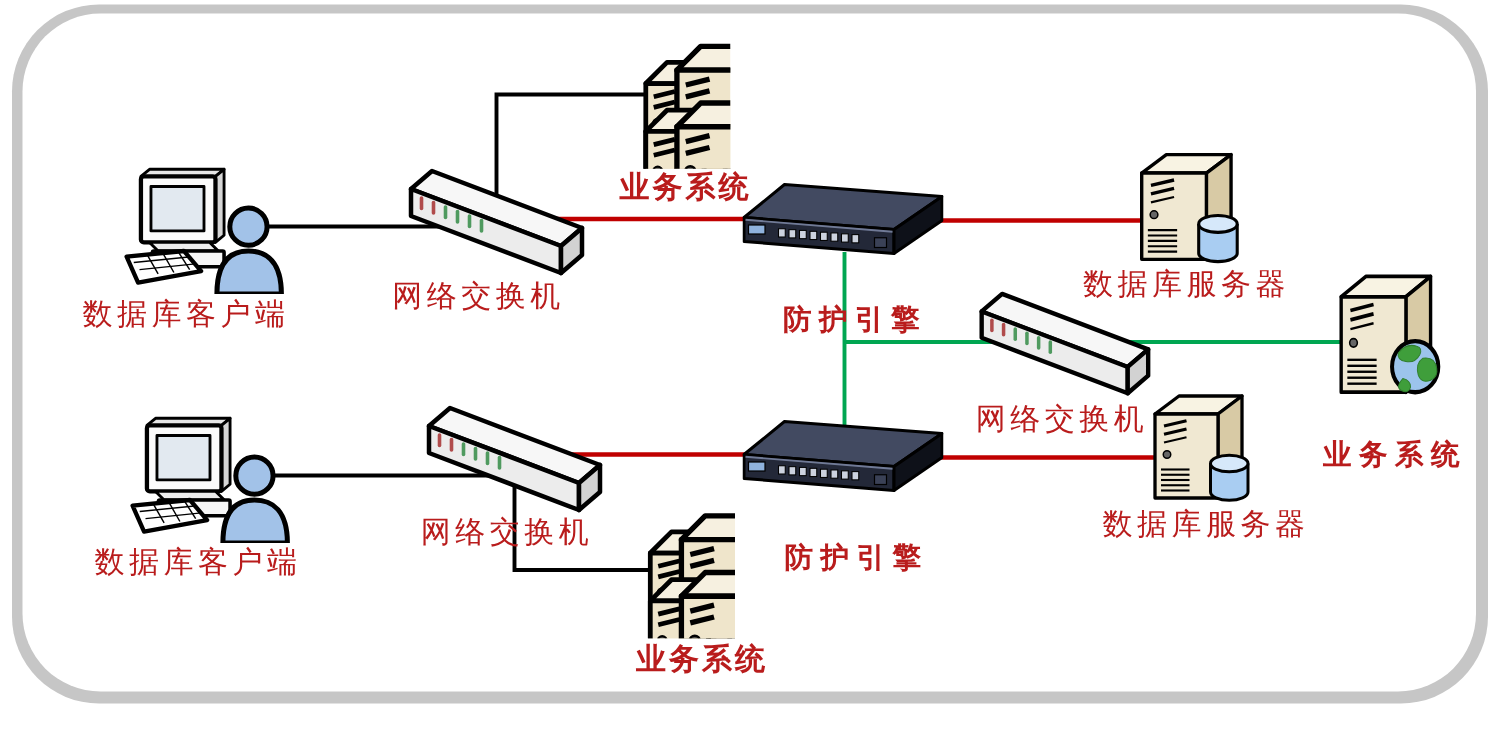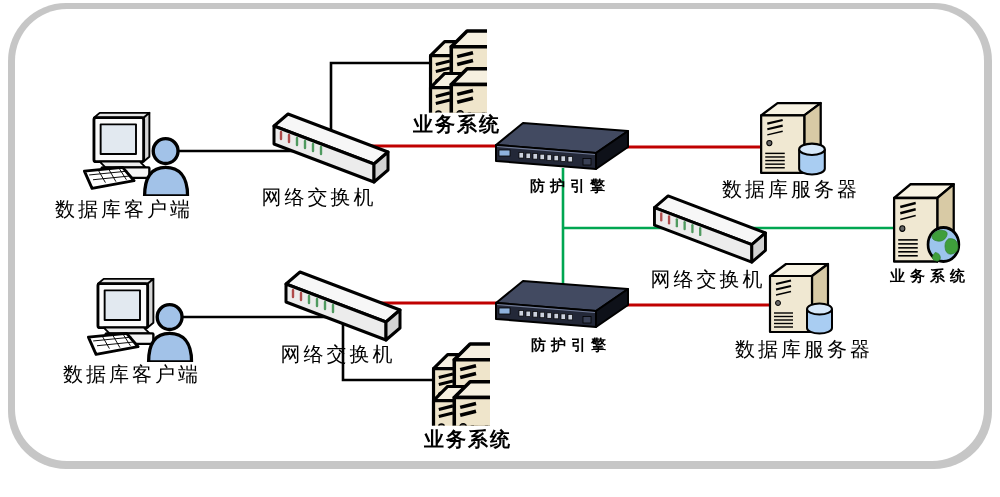--- a/index.html
+++ b/index.html
@@ -6,23 +6,23 @@
   .canvas{position:relative;width:1000px;height:497px;background:#ffffff;overflow:hidden;
           font-family:"Liberation Serif","DejaVu Serif",serif;}
   .frame-outer{position:absolute;left:8px;top:3px;width:984px;height:466px;
                background:#c6c6c6;border-radius:58px;}
   .frame-inner{position:absolute;left:15px;top:9px;width:969px;height:452px;
                background:#ffffff;border-radius:52px;}
   .links{position:absolute;left:0;top:0;width:1000px;height:497px;}
   .node{position:absolute;}
   .node svg{position:absolute;left:0;top:0;display:block;}
   .label{position:absolute;left:50%;transform:translateX(-50%);white-space:nowrap;
-         font-size:20px;letter-spacing:3px;color:#000000;}
+         font-size:20px;letter-spacing:3px;color:#b91c1c;}
   .label.bold{font-weight:bold;letter-spacing:2px;}
-  .label.big{font-weight:bold;font-size:15px;letter-spacing:5px;}
+  .label.big{font-weight:bold;font-size:19px;letter-spacing:5px;margin-top:23px;}
   .defs{position:absolute;width:0;height:0;overflow:hidden;}
 </style>
 </head>
 <body>
 
 <svg class="defs" aria-hidden="true">
   <symbol id="sym-client" viewBox="0 0 112 90">
     <g stroke="#000" stroke-linejoin="round">
       <polygon points="12,8 18,3 70,3 64,8" fill="#e6e6e6" stroke-width="2"></polygon>
       <polygon points="64,8 70,3 70,49 64,54" fill="#d5d5d5" stroke-width="2"></polygon>

